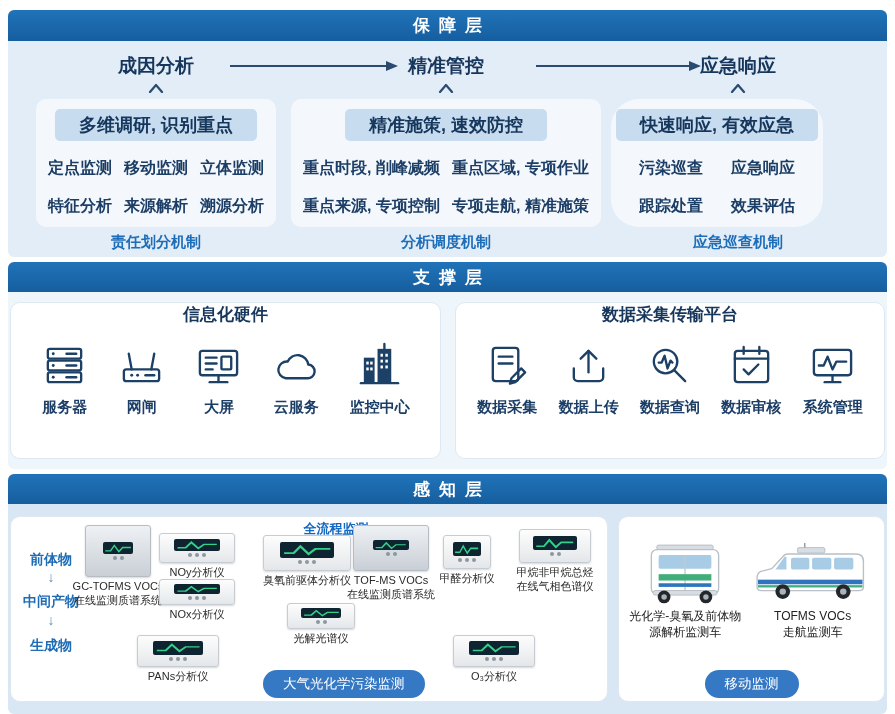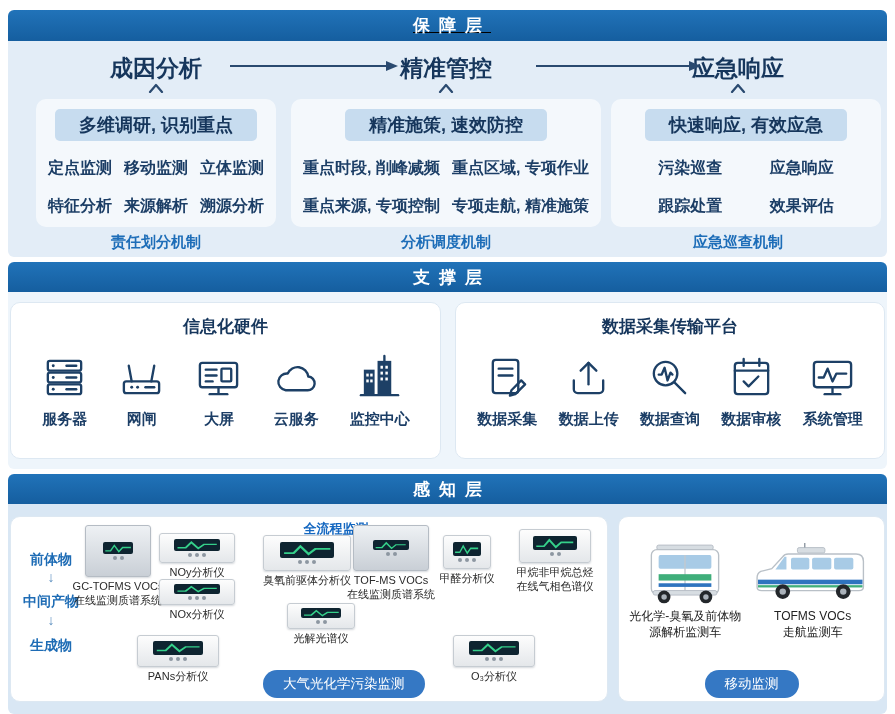--- a/index.html
+++ b/index.html
@@ -5,35 +5,35 @@
   * { margin:0; padding:0; box-sizing:border-box; }
   html,body { background:#fff; font-family:"Liberation Sans", sans-serif; }
   .page { position:relative; width:895px; height:714px; background:#fff; overflow:hidden; }
 
   section.layer { position:absolute; left:8px; width:879px; border-radius:6px; overflow:hidden; }
   .banner { height:31px; background:linear-gradient(180deg,#2173b9,#155e9f); display:flex; align-items:center; justify-content:center; }
   .banner span { color:#fff; font-size:17px; font-weight:bold; letter-spacing:9px; padding-left:9px; }
 
   
   .g-body { position:relative; height:216px; background:#e3edf7; }
-  .g-title { position:absolute; top:12px; width:200px; text-align:center; font-size:23px; font-weight:bold; color:#16365c; }
+  .g-title { position:absolute; top:12px; width:200px; text-align:center; font-size:19px; font-weight:bold; color:#16365c; }
   .harrow { position:absolute; top:18px; }
   .harrow line { stroke:#2a4a70; stroke-width:1.8; }
   .harrow path { fill:#2a4a70; }
   .caret { position:absolute; top:42px; }
   .caret path { stroke:#2a4a70; stroke-width:2.2; fill:none; stroke-linecap:round; stroke-linejoin:round; }
   .g-col { position:absolute; top:58px; height:128px; background:rgba(255,255,255,.62); border-radius:10px; }
   .pill { width:max-content; margin:10px auto 0; padding:4px 24px; background:#c7dcef; border-radius:5px; font-size:18px; font-weight:bold; color:#16365c; }
   .irow { display:flex; justify-content:space-evenly; margin-top:17px; font-size:16px; font-weight:600; color:#1c3e66; }
   .mech { position:absolute; top:192px; width:200px; text-align:center; font-size:15px; font-weight:bold; color:#1d6db8; }
 
   
   .s-body { position:relative; height:177px; background:#eef5fb; }
   .s-box { position:absolute; top:10px; height:157px; background:#fff; border:1px solid #dde8f2; border-radius:10px; }
-  .s-title { text-align:center; margin-top:12px; font-size:17px; font-weight:bold; color:#16365c; }
+  .s-title { text-align:center; font-size:17px; font-weight:bold; color:#16365c; }
   .s-items { display:flex; justify-content:space-evenly; align-items:flex-end; margin-top:16px; }
   .s-item { display:flex; flex-direction:column; align-items:center; gap:9px; }
   .sicon { width:47px; height:47px; }
   .sicon .s { stroke:#1d4066; stroke-width:2.4; fill:none; stroke-linecap:round; stroke-linejoin:round; }
   .sicon .f { fill:#1d4066; stroke:none; }
   .sicon .w { fill:#fff; stroke:none; }
   .s-label { font-size:15px; color:#1c3e66; font-weight:600; }
 
   
   .p-body { position:relative; height:210px; background:#d9e7f4; }
@@ -61,21 +61,21 @@
   .van .hub { fill:#aab2ba; }
   .van .blue { fill:#2f74bf; }
   .van .green { fill:#3fae7a; }
   .van .gear { fill:#d7dde2; stroke:#b5bcc4; stroke-width:1; }
 </style>
 </head>
 <body>
 
 <div class="page">
 
-  <section class="layer" style="top:10px;height:247px;text-decoration:underline;">
+  <section class="layer" style="top:10px;height:247px;">
     <div class="banner">
       <span>保障层</span>
     </div>
     <div class="g-body">
 
       <div class="g-title" style="left:48px;">成因分析</div>
       <div class="g-title" style="left:338px;">精准管控</div>
       <div class="g-title" style="left:630px;">应急响应</div>
 
       <svg class="harrow" style="left:222px;" width="168" height="14" viewBox="0 0 168 14">
@@ -116,21 +116,21 @@
         <div class="irow">
           <span>重点时段, 削峰减频</span>
           <span>重点区域, 专项作业</span>
         </div>
         <div class="irow">
           <span>重点来源, 专项控制</span>
           <span>专项走航, 精准施策</span>
         </div>
       </div>
 
-      <div class="g-col" style="left:603px;width:270px;">
+      <div class="g-col" style="left:603px;width:212px;border-radius:28px;">
         <div class="pill">快速响应, 有效应急</div>
         <div class="irow">
           <span>污染巡查</span>
           <span>应急响应</span>
         </div>
         <div class="irow">
           <span>跟踪处置</span>
           <span>效果评估</span>
         </div>
       </div>

